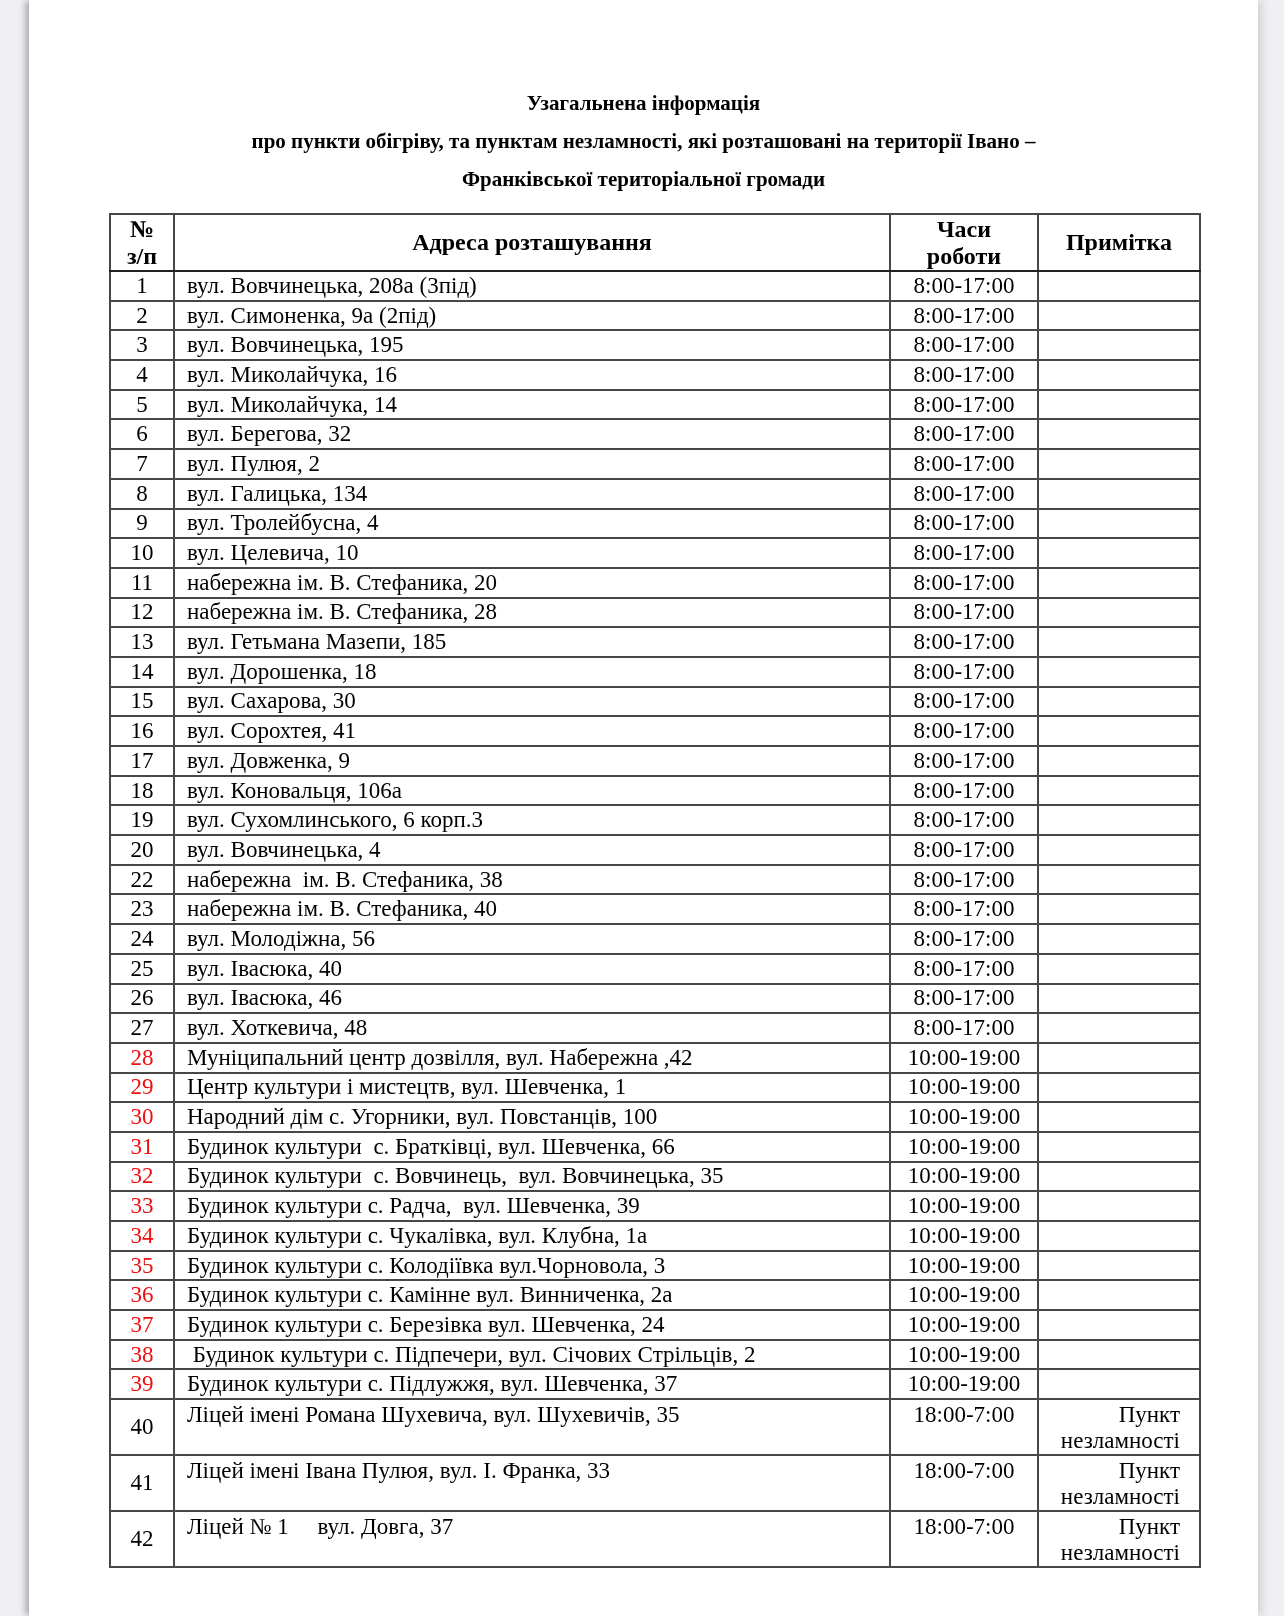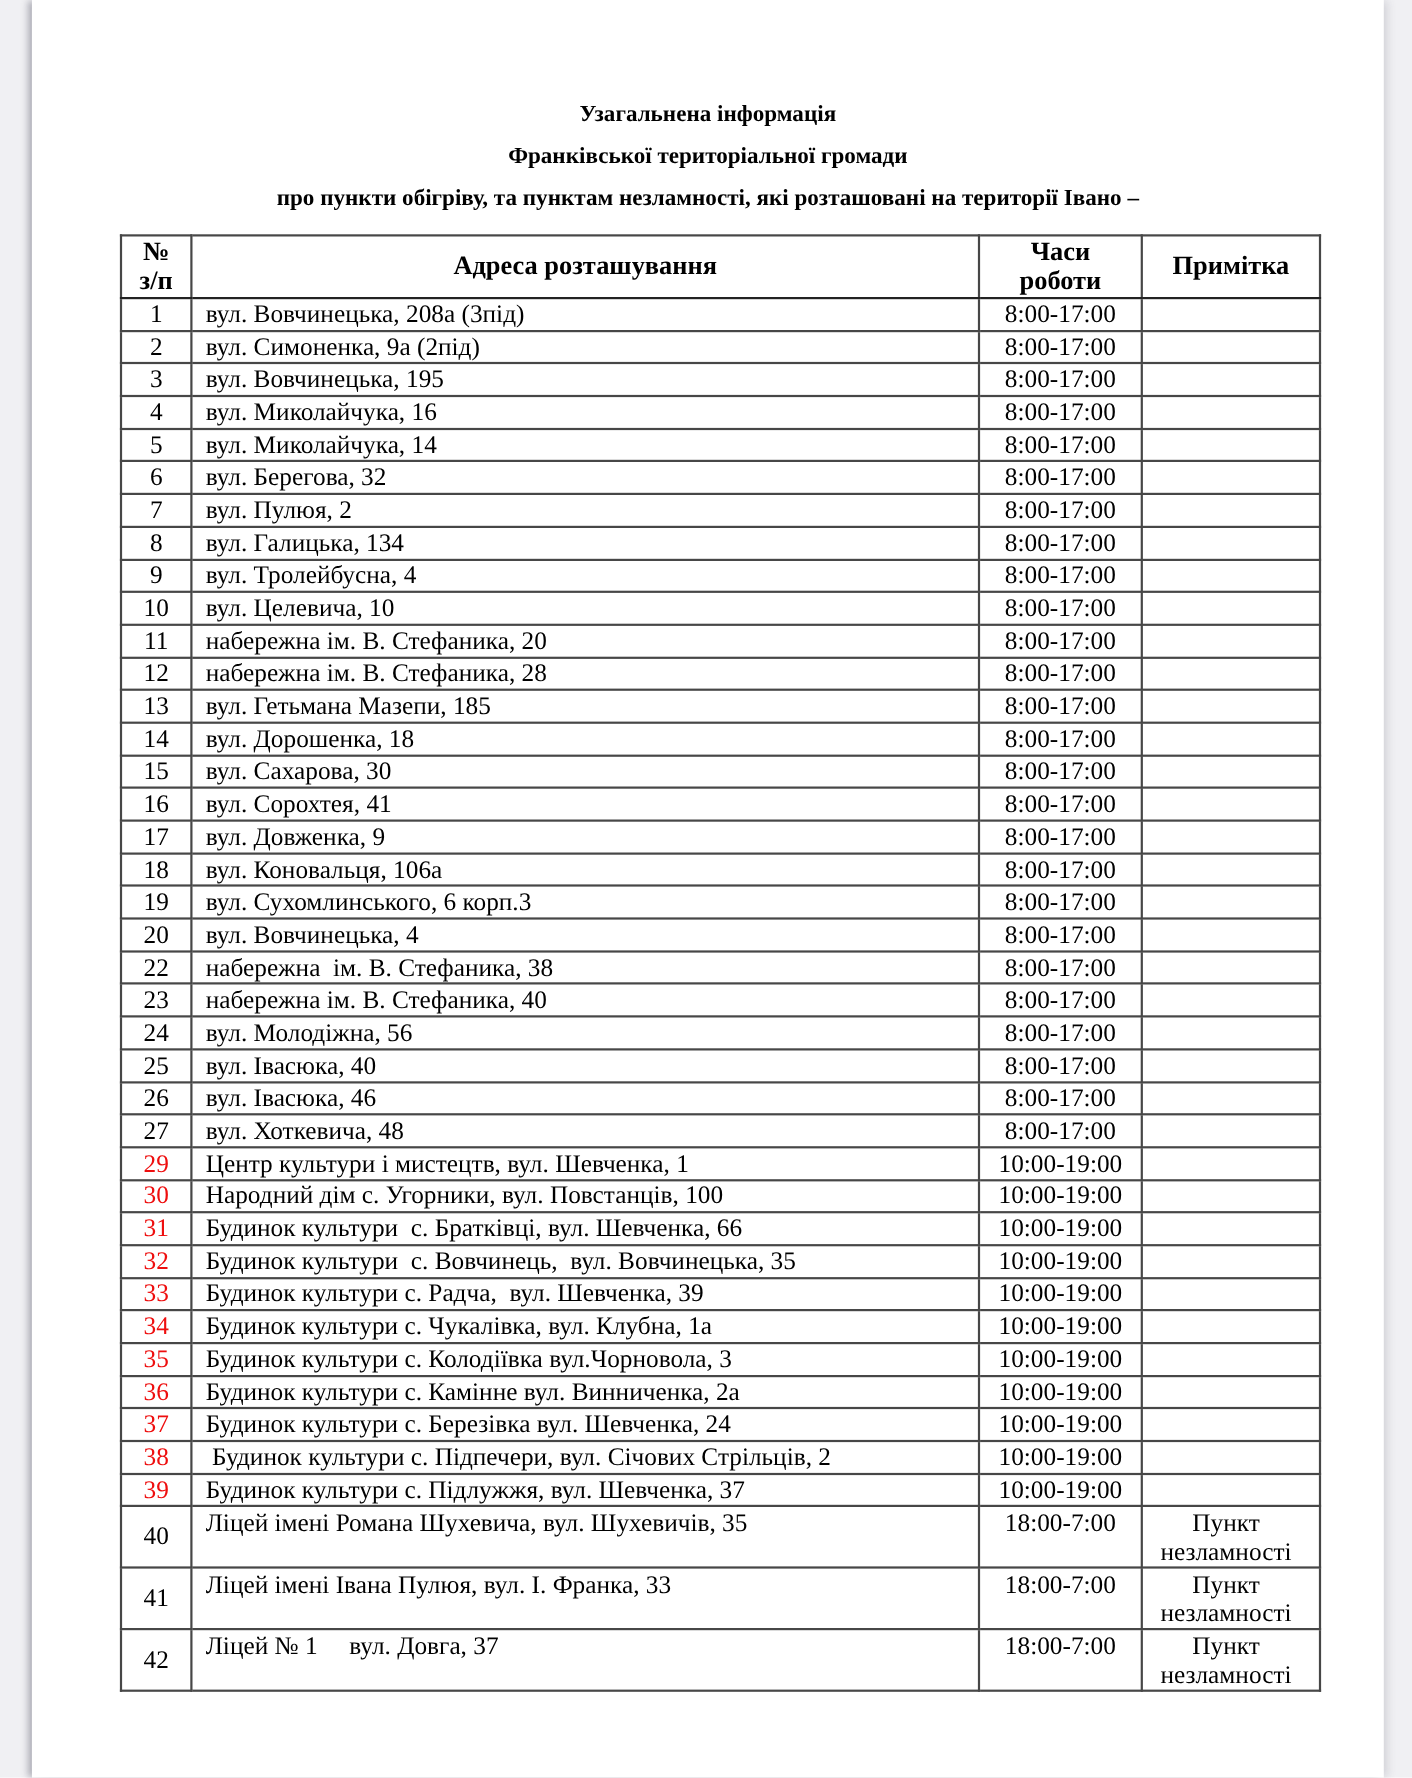--- a/index.html
+++ b/index.html
@@ -50,34 +50,34 @@
   tbody tr.tall { height: 55px; }
   td {
     font-size: 23px;
     line-height: 26px;
     vertical-align: middle;
     padding: 0;
   }
   td.num  { text-align: center; }
   td.addr { text-align: left; padding-left: 12px; white-space: pre-wrap; }
   td.hours{ text-align: center; }
-  td.note { text-align: center; padding-left: 10px; padding-right: 19px; white-space: pre-wrap; }
+  td.note { text-align: right; padding-left: 10px; padding-right: 19px; white-space: pre-wrap; }
   tr.tall td.addr, tr.tall td.hours, tr.tall td.note { vertical-align: top; padding-top: 2px; }
   tr.tall td.num { vertical-align: middle; }
   td.num.hl { color: var(--hl, #e90f0f); }
 </style>
 </head>
 <body>
 
 <div class="page">
 
   <div class="doc-title">
     <div>Узагальнена інформація</div>
+    <div>про пункти обігріву, та пунктам незламності, які розташовані на території Івано –</div>
     <div>Франківської територіальної громади</div>
-    <div>про пункти обігріву, та пунктам незламності, які розташовані на території Івано –</div>
   </div>
 
   <table class="main">
     <colgroup>
       <col style="width:64px">
       <col style="width:716px">
       <col style="width:148px">
       <col style="width:162px">
     </colgroup>
     <thead>
@@ -245,20 +245,26 @@
     <td class="hours">8:00-17:00</td>
     <td class="note"></td>
   </tr>
         <tr>
     <td class="num">27</td>
     <td class="addr">вул. Хоткевича, 48</td>
     <td class="hours">8:00-17:00</td>
     <td class="note"></td>
   </tr>
         <tr>
+    <td class="num hl">28</td>
+    <td class="addr">Муніципальний центр дозвілля, вул. Набережна ,42</td>
+    <td class="hours">10:00-19:00</td>
+    <td class="note"></td>
+  </tr>
+        <tr>
     <td class="num hl">29</td>
     <td class="addr">Центр культури і мистецтв, вул. Шевченка, 1</td>
     <td class="hours">10:00-19:00</td>
     <td class="note"></td>
   </tr>
         <tr>
     <td class="num hl">30</td>
     <td class="addr">Народний дім с. Угорники, вул. Повстанців, 100</td>
     <td class="hours">10:00-19:00</td>
     <td class="note"></td>

